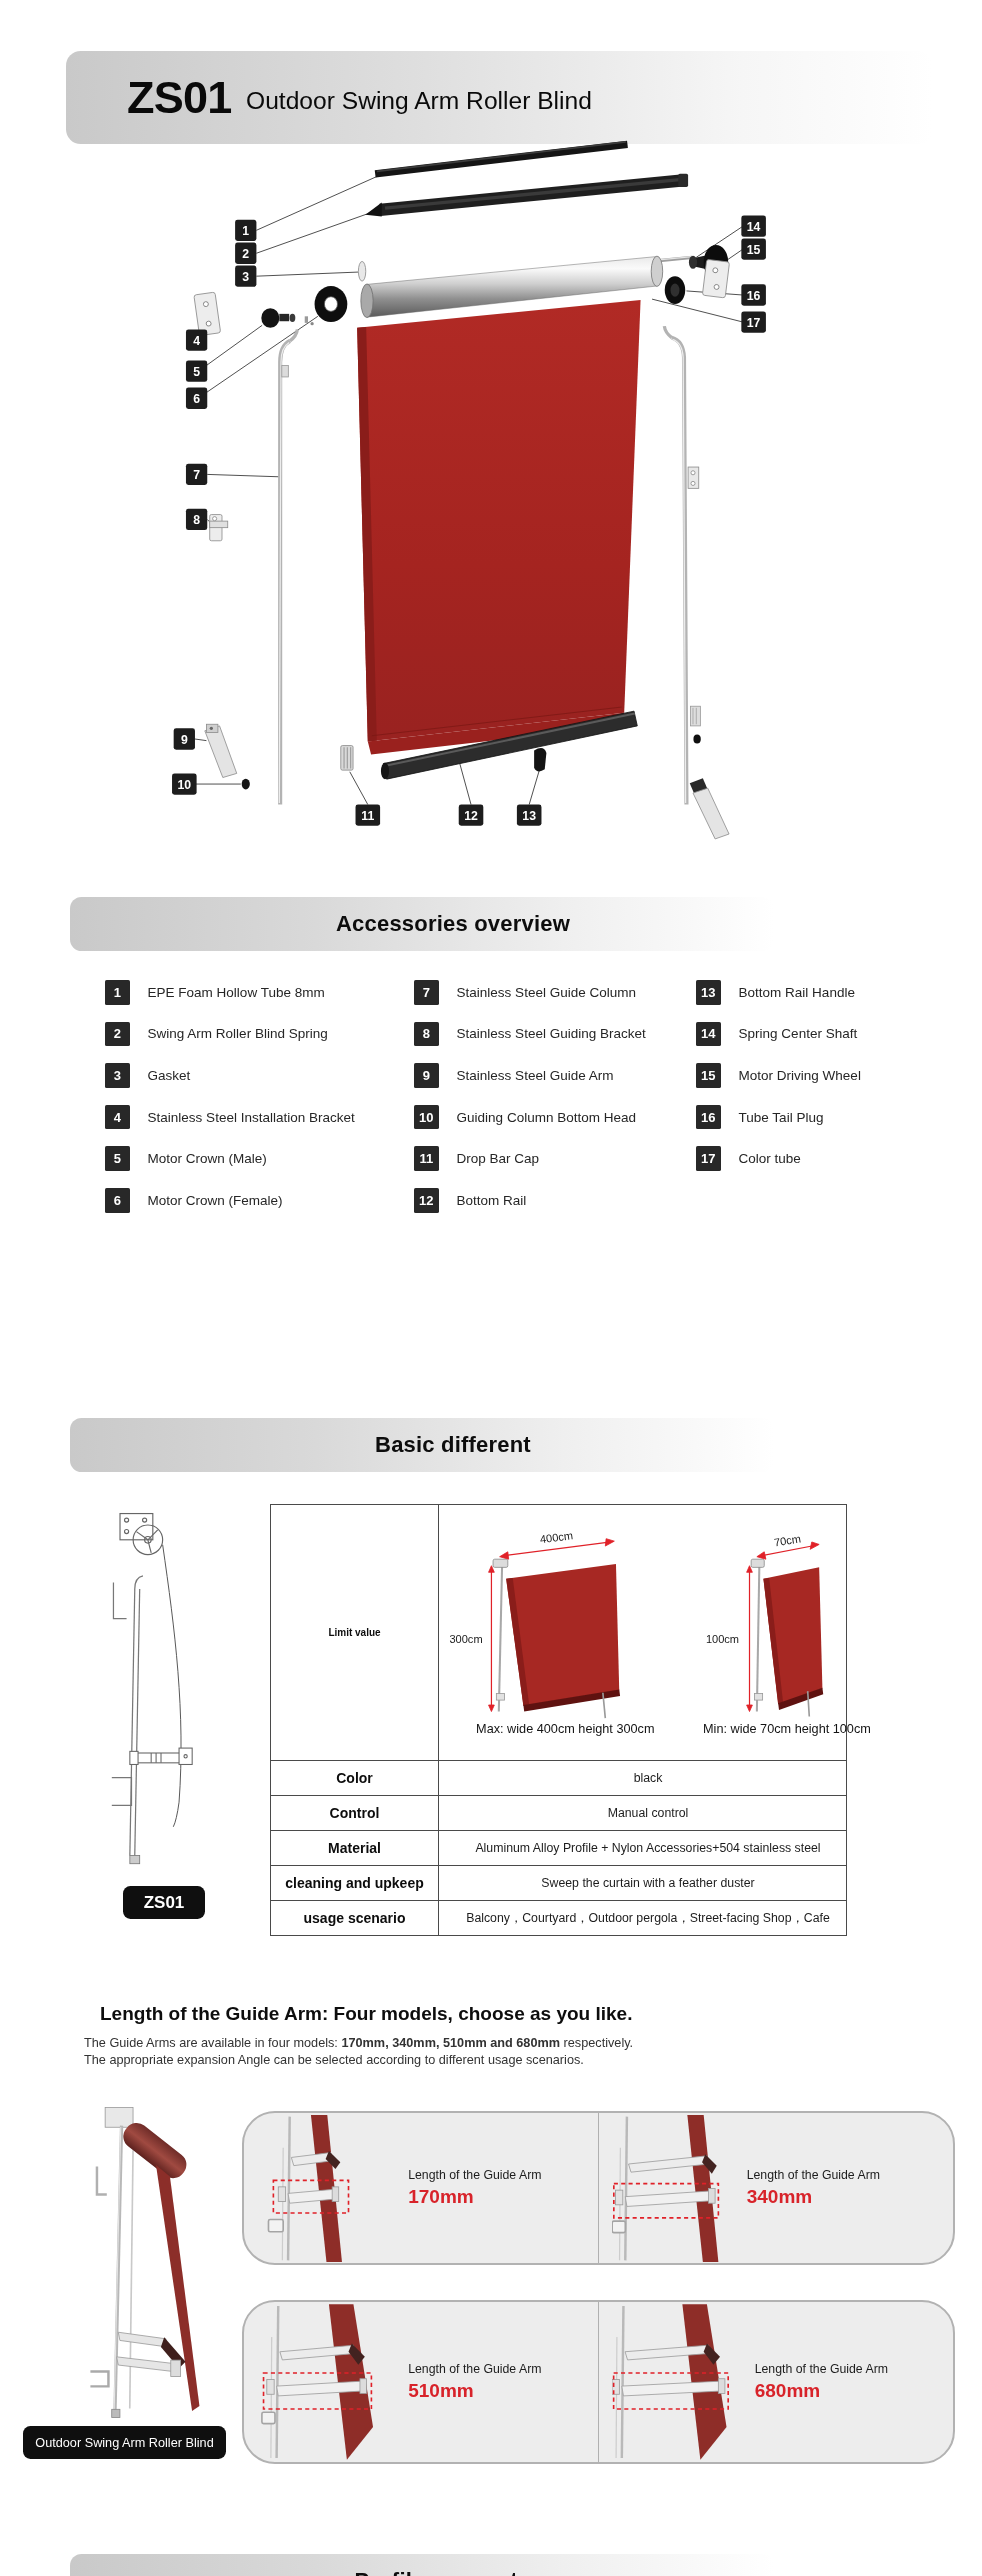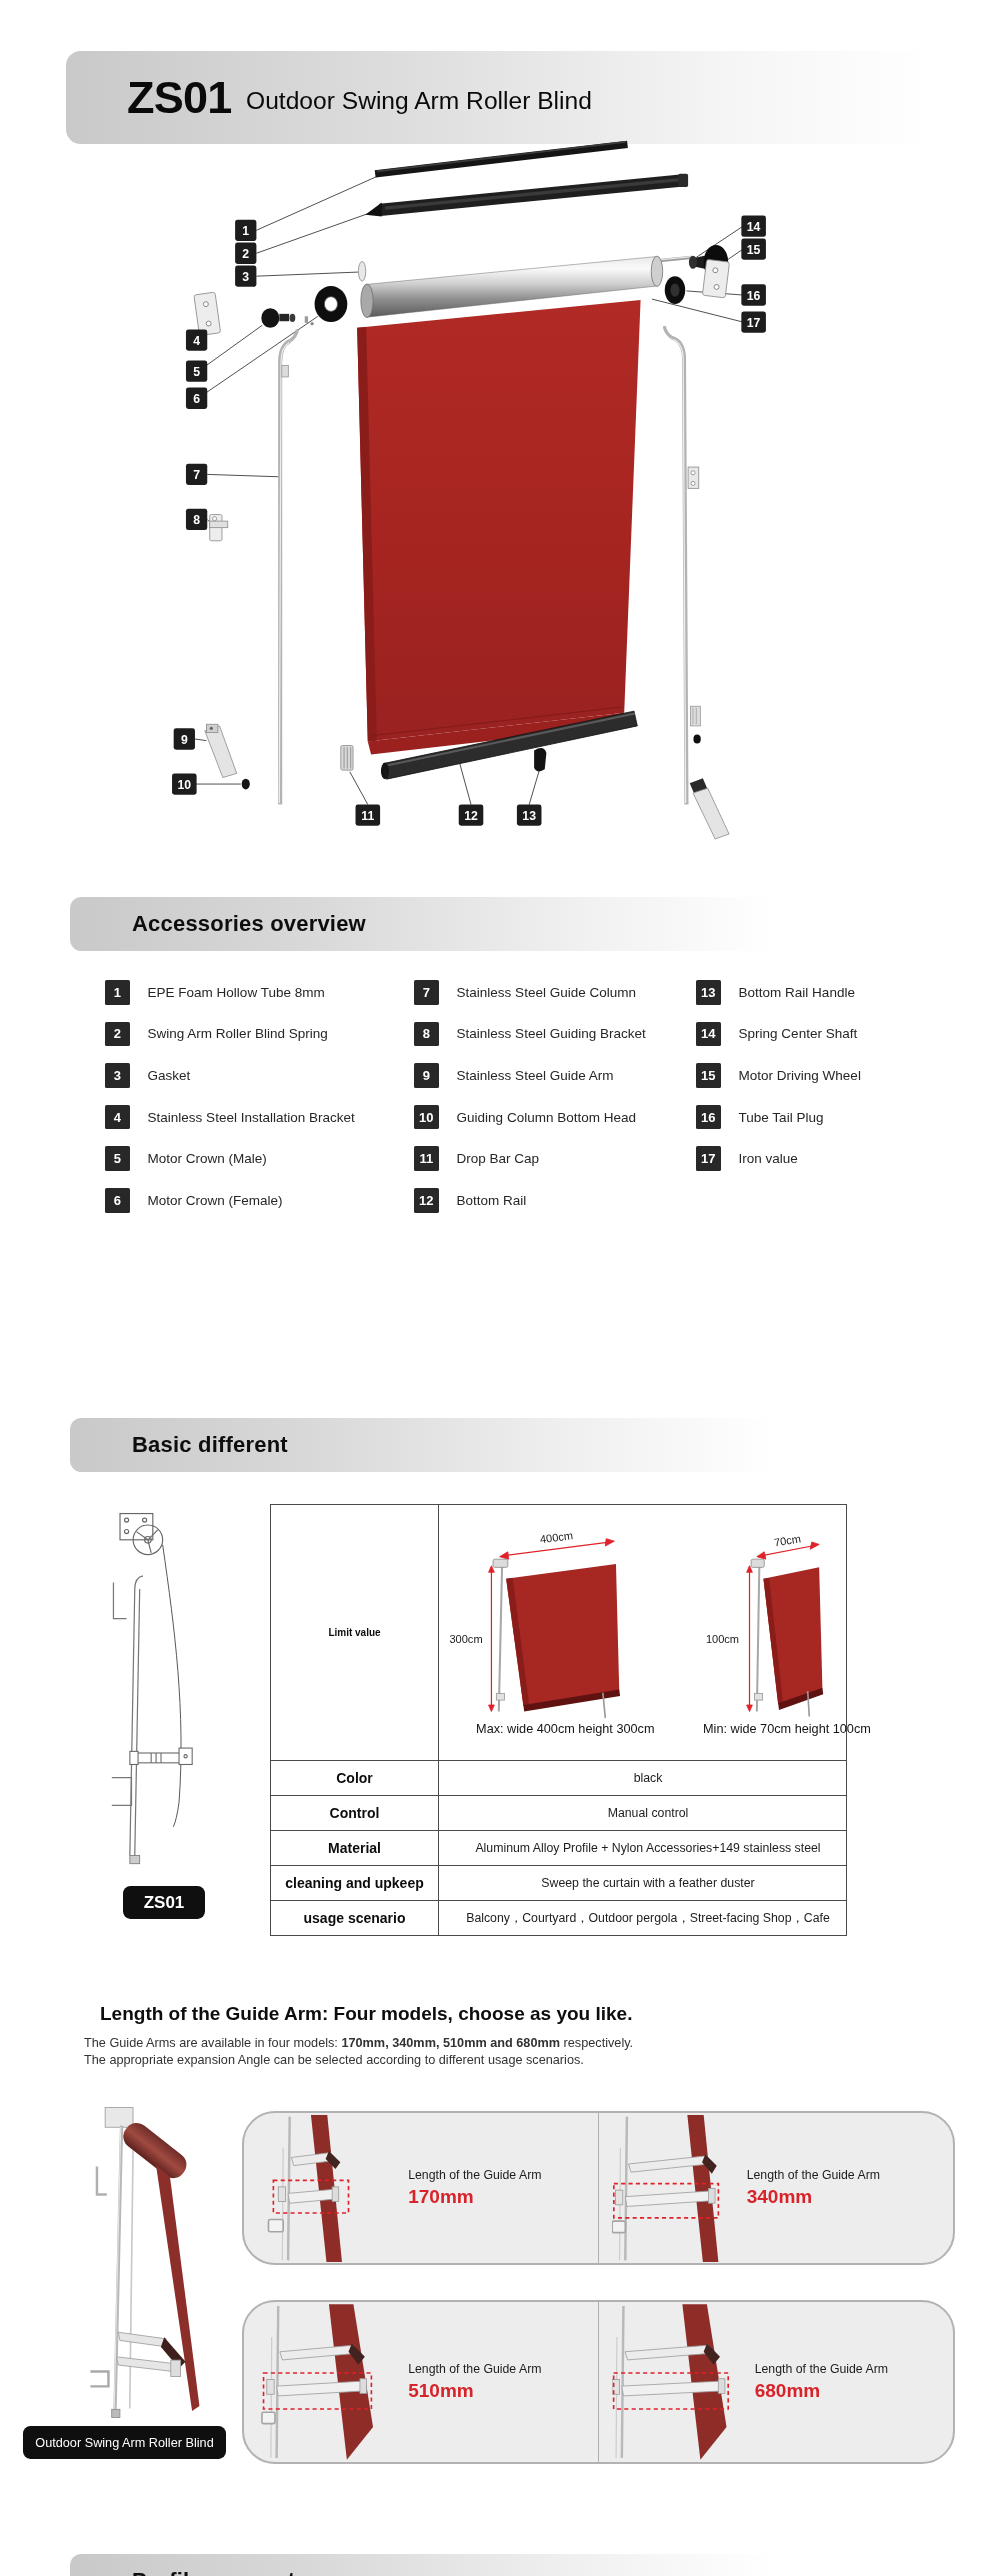--- a/index.html
+++ b/index.html
@@ -1,21 +1,21 @@
 <!DOCTYPE html>
 <html style="font-size:13px"><head>
 <meta charset="utf-8">
 <style>
   html,body{margin:0;padding:0;background:#fff;}
   .page{position:relative;width:961px;height:2576px;background:#fff;overflow:hidden;
         font-family:"Liberation Sans",sans-serif;color:#111;}
   
   .band{position:absolute;height:54px;border-radius:11.5px;box-sizing:border-box;
         background:linear-gradient(90deg,#c9c9c9 0%,#d9d9d9 35%,#efefef 70%,#ffffff 100%);
-        display:flex;align-items:center;padding-left:62px;}
+        display:flex;align-items:center;padding-left:62px;justify-content:center;}
   .band-title{font-size:22px;font-weight:bold;color:#0d0d0d;letter-spacing:0.2px;}
   
   .header{position:absolute;left:66px;top:51px;width:867px;height:93px;border-radius:14.7px;
         background:linear-gradient(90deg,#c9c9c9 0%,#dedede 40%,#f6f6f6 78%,#ffffff 100%);
         display:flex;align-items:center;padding-left:61px;box-sizing:border-box;}
   .header .model{font-size:45px;font-weight:800;letter-spacing:-0.8px;color:#0a0a0a;}
   .header .subtitle{font-size:24.6px;font-weight:400;color:#0a0a0a;margin-left:14.7px;margin-top:6.6px;}
   
   .exploded{position:absolute;left:0;top:123px;width:983px;height:770px;}
   .exploded text.tagnum{fill:#fff;font-size:15px;font-weight:bold;font-family:"Liberation Sans",sans-serif;}
@@ -361,21 +361,21 @@
     <div class="acc-item">
         <span class="acc-num">15</span>
         <span class="acc-label">Motor Driving Wheel</span>
       </div>
     <div class="acc-item">
         <span class="acc-num">16</span>
         <span class="acc-label">Tube Tail Plug</span>
       </div>
     <div class="acc-item">
         <span class="acc-num">17</span>
-        <span class="acc-label">Iron value</span>
+        <span class="acc-label">Color tube</span>
       </div>
   </div>
 
   <div class="band" style="left:70px;top:1418px;width:704px;">
     <span class="band-title">Basic different</span>
   </div>
 
   <svg class="tech-svg" width="160" height="369" viewBox="0 0 195 450">
     <g stroke="#666" fill="#fff" stroke-width="1.4">
       <rect x="28" y="8" width="40" height="32"></rect>
@@ -460,21 +460,21 @@
     <div class="prow data-row">
       <div class="pcell-l">Color</div>
       <div class="pcell-v">black</div>
     </div>
     <div class="prow data-row">
       <div class="pcell-l">Control</div>
       <div class="pcell-v">Manual control</div>
     </div>
     <div class="prow data-row">
       <div class="pcell-l">Material</div>
-      <div class="pcell-v">Aluminum Alloy Profile + Nylon Accessories+149 stainless steel</div>
+      <div class="pcell-v">Aluminum Alloy Profile + Nylon Accessories+504 stainless steel</div>
     </div>
     <div class="prow data-row">
       <div class="pcell-l">cleaning and upkeep</div>
       <div class="pcell-v">Sweep the curtain with a feather duster</div>
     </div>
     <div class="prow data-row">
       <div class="pcell-l">usage scenario</div>
       <div class="pcell-v">Balcony，Courtyard，Outdoor pergola，Street-facing Shop，Cafe</div>
     </div>
   </div>

